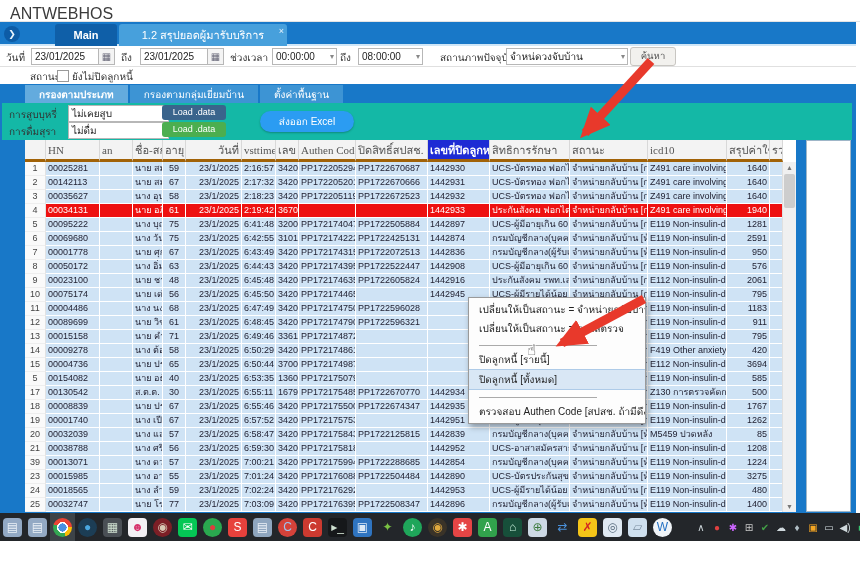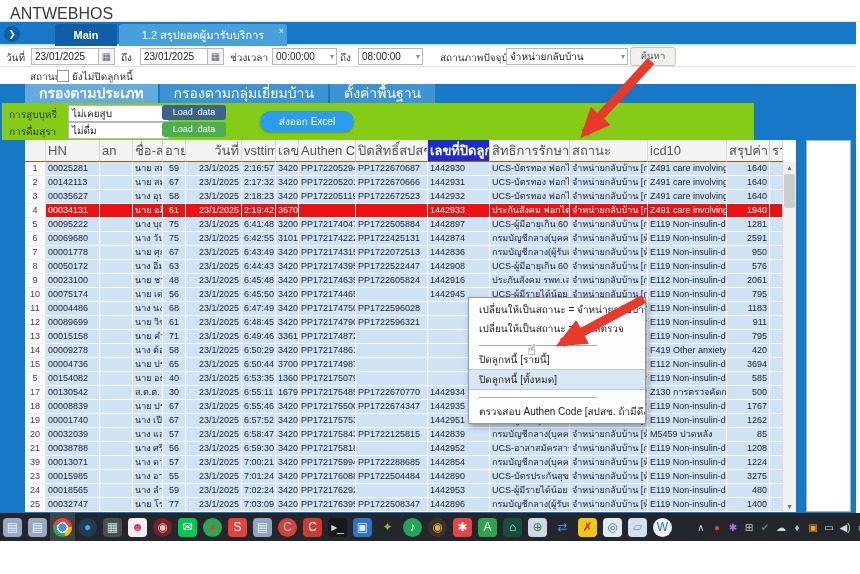--- a/index.html
+++ b/index.html
@@ -21,35 +21,35 @@
   .filter2{left:0;top:45px;width:856px;height:17px;background:#fff;}
   .lbl{position:absolute;top:4px;font-size:10px;color:#333;}
   .inp{position:absolute;top:2px;height:15px;background:#fff;border:1px solid #b7b7b7;font-size:10px;color:#222;line-height:15px;padding:0 3px;}
   .calbtn{position:absolute;top:2px;width:15px;height:15px;border:1px solid #b7b7b7;background:#f4f4f4;color:#667;font-size:10px;line-height:15px;text-align:center;}
   .sel{position:absolute;top:2px;height:15px;background:#fff;border:1px solid #b7b7b7;font-size:10px;color:#222;line-height:15px;padding:0 12px 0 3px;}
   .sel:after{content:"▾";position:absolute;right:2px;top:0;color:#888;font-size:8px;}
   .btn-search{position:absolute;left:530px;top:1px;width:44px;height:17px;background:#f2f1ee;border:1px solid #c8c6c2;border-radius:3px;font-size:9.5px;color:#555;text-align:center;line-height:16px;}
   .chk{position:absolute;left:57px;top:3px;width:10px;height:10px;border:1px solid #9a9a9a;background:#fff;}
   
   .subtab-bar{left:0;top:62px;width:856px;height:19px;background:#1878c8;}
-  .subtab{display:inline-block;height:19px;margin-left:2px;padding:0 14px;background:#3d94d4;color:#fff;font-size:14px;line-height:19px;text-align:right;}
+  .subtab{display:inline-block;height:19px;margin-left:2px;padding:0 14px;background:#3d94d4;color:#fff;font-size:10px;line-height:19px;text-align:right;}
   .subtab:first-child{margin-left:25px;}
   .subtab.active{background:#63abde;font-weight:bold;}
   
-  .controls{left:2px;top:81px;width:752px;height:37px;background:#84cc16;}
+  .controls{left:2px;top:81px;width:850px;height:37px;background:#14b8a6;}
   .ctl-lbl{position:absolute;left:7px;font-size:10px;color:#333;}
   .ctl-sel{position:absolute;left:66px;width:84px;}
   .btn-load{position:absolute;left:160px;width:64px;height:15px;border-radius:3px;color:#fff;font-size:9px;text-align:center;line-height:15px;}
   .load-blue{background:#3a648c;}
   .load-green{background:#4cae4f;}
   .btn-excel{position:absolute;left:258px;top:8px;width:94px;height:21px;border-radius:11px;background:#2b9cf2;color:#fff;font-size:10px;text-align:center;line-height:21px;box-shadow:0 1px 2px rgba(0,0,0,.25);}
   
   .grid{left:25px;top:118px;width:771px;height:372px;background:#fff;}
   .ghead{position:absolute;left:0;top:0;height:22px;display:flex;background:#f3f3f3;}
-  .th{box-sizing:border-box;border-right:1px solid #d8d8d8;border-bottom:1px solid #a16207;font-size:13px;color:#555;line-height:21px;padding:0 2px;overflow:hidden;white-space:nowrap;}
+  .th{box-sizing:border-box;border-right:1px solid #d8d8d8;border-bottom:3px solid #a16207;font-size:11px;color:#555;line-height:21px;padding:0 2px;overflow:hidden;white-space:nowrap;font-family:Liberation Serif, serif;}
   .th-hl{background:#1e2bd4;color:#fff;font-weight:bold;}
   .gbody{position:absolute;left:0;top:22px;}
   .trow{display:flex;height:14px;}
   .td{box-sizing:border-box;background:#cfe3f5;border-right:1px solid #fff;border-bottom:1px solid #fff;font-size:9px;color:#223;line-height:13px;padding:0 2px;overflow:hidden;white-space:nowrap;}
   .trow .c0{background:#fafafa;color:#444;text-align:center;border-right:1px solid #e2e2e2;border-bottom:1px solid #eee;}
   .hl-red .td{background:#ee1111;color:#fff;}
   .hl-red .c0{background:#fafafa;color:#444;}
   .c0{width:21px;}.c1{width:54px;}.c2{width:33px;}.c3{width:30px;}.c4{width:23px;text-align:center;}
   .c5{width:56px;text-align:right;}.c6{width:34px;text-align:right;}.c7{width:23px;text-align:left;}
   .c8{width:57px;}.c9{width:72px;}.c10{width:62px;text-align:left;}.c11{width:80px;}
@@ -100,21 +100,21 @@
     <span class="inp" style="left:31px;width:66px">23/01/2025</span>
     <span class="calbtn" style="left:98px">▦</span>
     <span class="lbl" style="left:121px">ถึง</span>
     <span class="inp" style="left:140px;width:66px">23/01/2025</span>
     <span class="calbtn" style="left:207px">▦</span>
     <span class="lbl" style="left:230px">ช่วงเวลา</span>
     <span class="sel" style="left:272px;width:48px">00:00:00</span>
     <span class="lbl" style="left:340px">ถึง</span>
     <span class="sel" style="left:358px;width:48px">08:00:00</span>
     <span class="lbl" style="left:440px">สถานภาพปัจจุบัน</span>
-    <span class="sel" style="left:506px;width:105px">จำหน่ายกลับบ้าน</span>
+    <span class="sel" style="left:506px;width:105px">จำหน่ดวงจับบ้าน</span>
     <span class="btn-search" style="left:630px">ค้นหา</span>
   </div>
 
   <div class="abs filter2">
     <span class="lbl" style="left:30px;top:2px">สถานะ</span>
     <span class="chk"></span>
     <span class="lbl" style="left:72px;top:2px">ยังไม่ปิดลูกหนี้</span>
   </div>
 
   <div class="abs subtab-bar"><div class="subtab active">กรองตามประเภท</div><div class="subtab">กรองตามกลุ่มเยี่ยมบ้าน</div><div class="subtab">ตั้งค่าพื้นฐาน</div></div>

